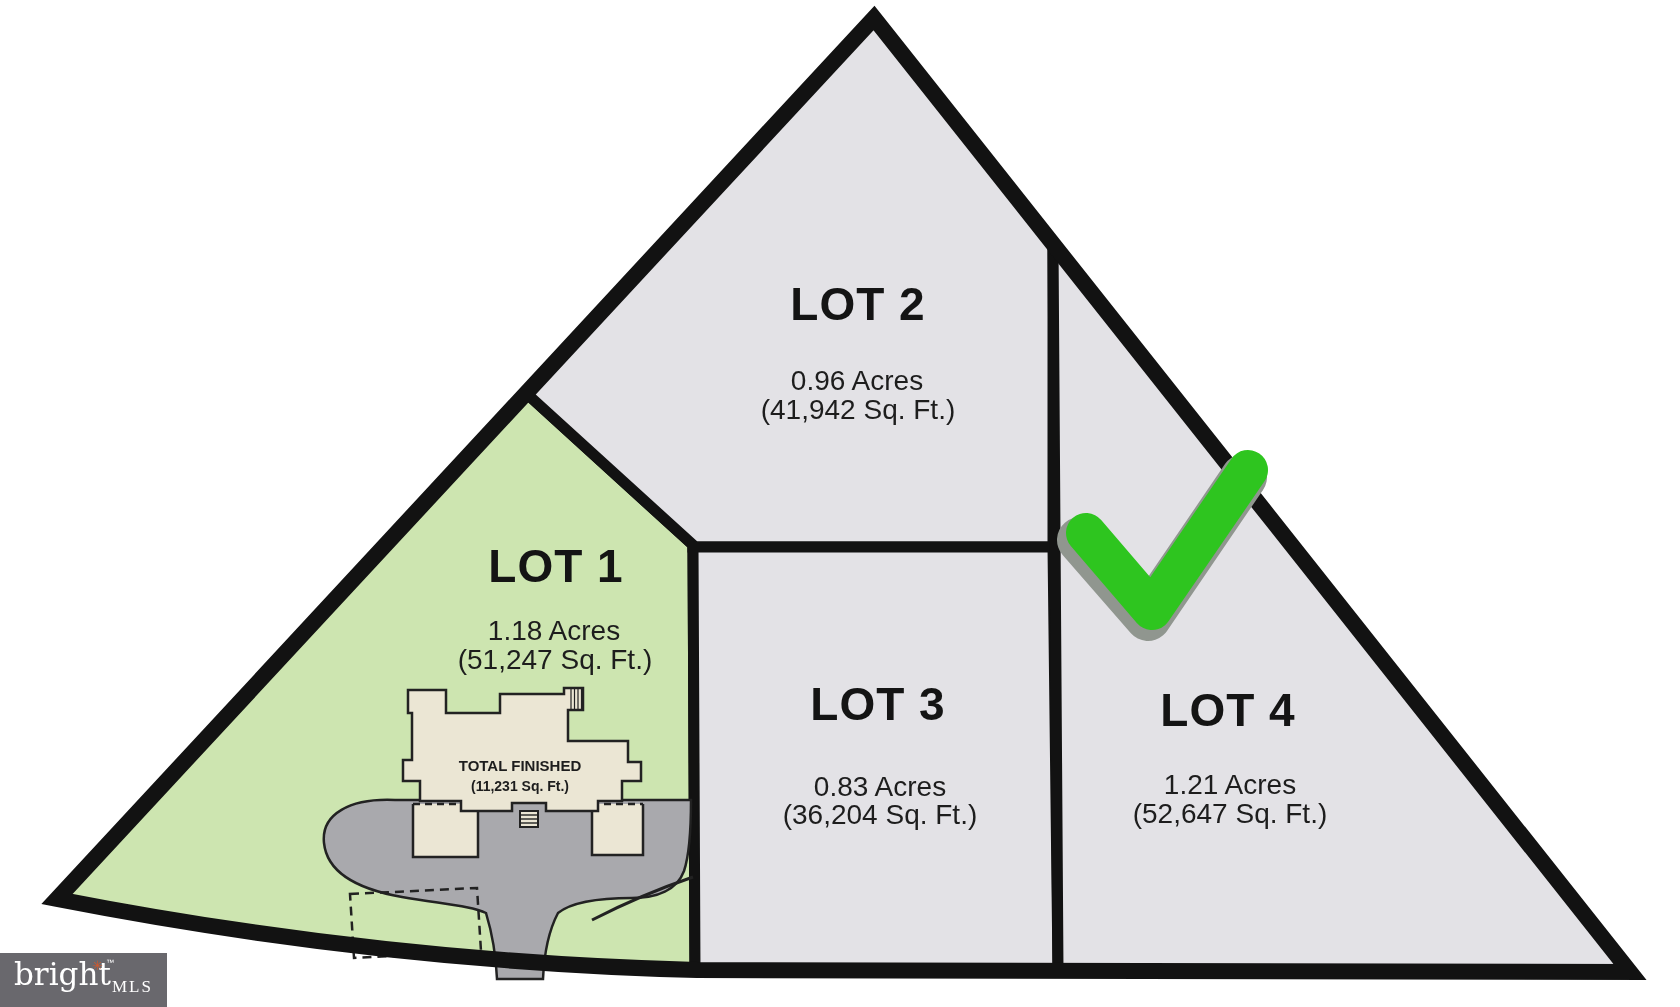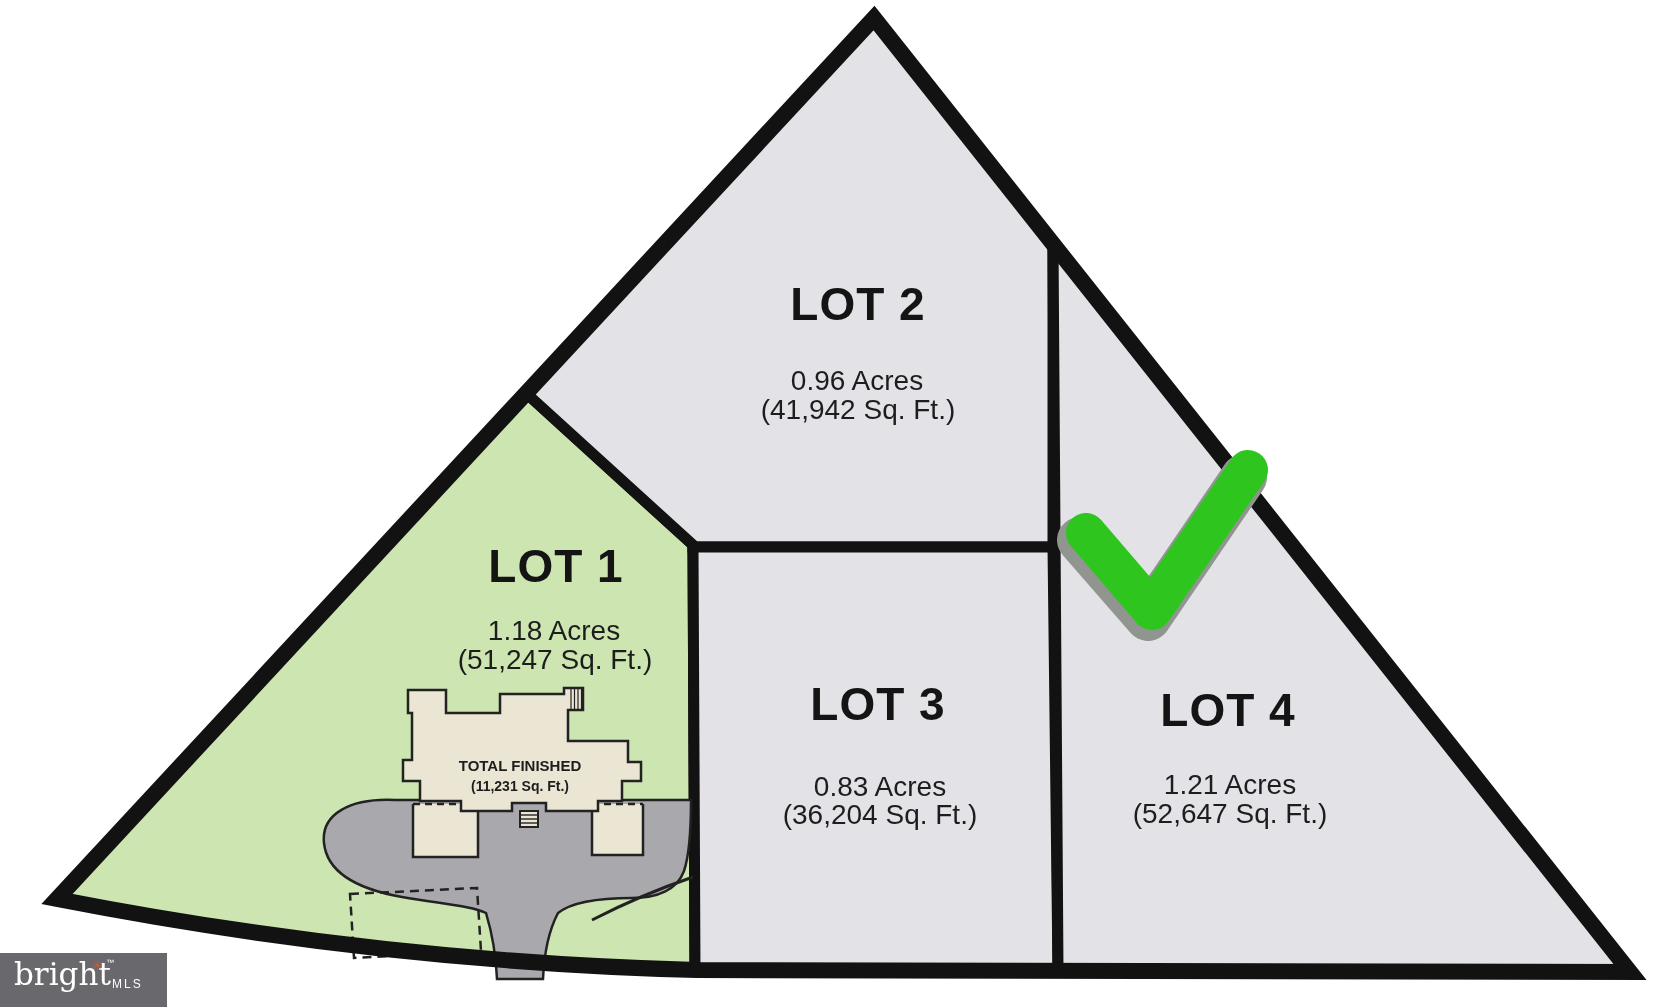--- a/index.html
+++ b/index.html
@@ -16,21 +16,21 @@
                 font-size:14px;fill:#1d1d1d;}
   #logo{position:absolute;left:0;top:953px;width:167px;height:54px;
         background:#69686d;color:#ffffff;}
   #logo .wrap{position:relative;width:100%;height:100%;padding-left:36px;}
   #logo .brand{position:absolute;left:14px;top:6px;
                font-family:"DejaVu Serif",serif;font-size:31px;line-height:1;}
   #logo .mark{position:absolute;left:92px;top:6px;color:#d4592c;
               font-size:13px;line-height:1;font-family:"DejaVu Sans",sans-serif;}
   #logo .tm{position:absolute;left:106px;top:6px;font-size:8px;line-height:1;}
   #logo .mls{position:absolute;left:112px;top:24px;
-             font-family:Liberation Sans, sans-serif;font-size:12px;
+             font-family:Liberation Serif, serif;font-size:17px;
              letter-spacing:2px;}
 </style>
 </head>
 <body>
 
 <svg id="plat" width="1680" height="1007" viewBox="0 0 1680 1007" xmlns="http://www.w3.org/2000/svg">
 
   <path d="M 526 393 L 693 545 L 695 970 Q 380 962 57 899 Z" stroke="#121212" stroke-width="11" stroke-linejoin="miter" fill="#cde5b0"></path>
   <path d="M 874 18 L 526 393 L 693 545 L 693 547 L 1053 547 L 1053 244 Z" stroke="#121212" stroke-width="11" stroke-linejoin="miter" fill="#e3e2e6"></path>
   <path d="M 693 547 L 1053 547 L 1058 970 L 695 970 Z" stroke="#121212" stroke-width="11" stroke-linejoin="miter" fill="#e3e2e6"></path>

